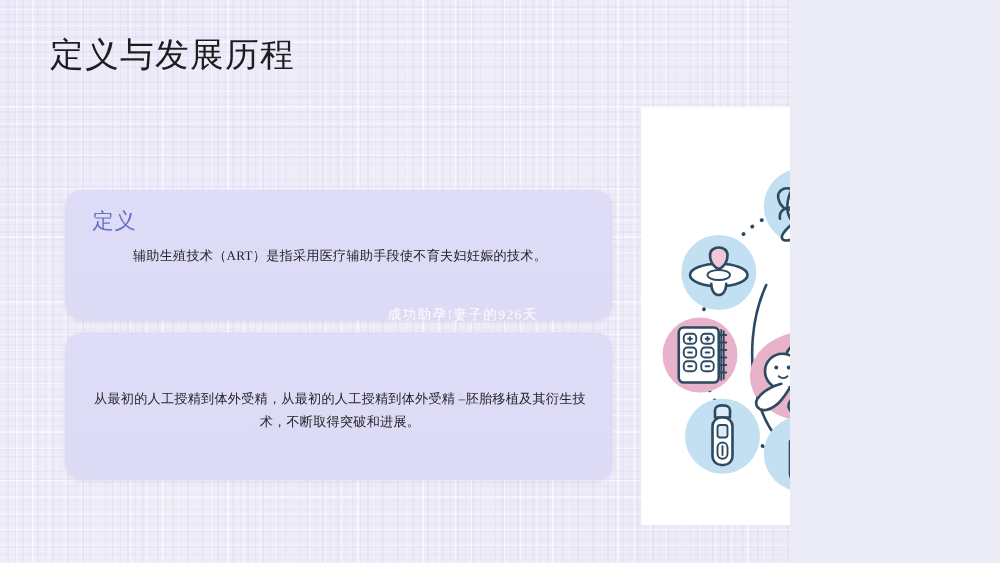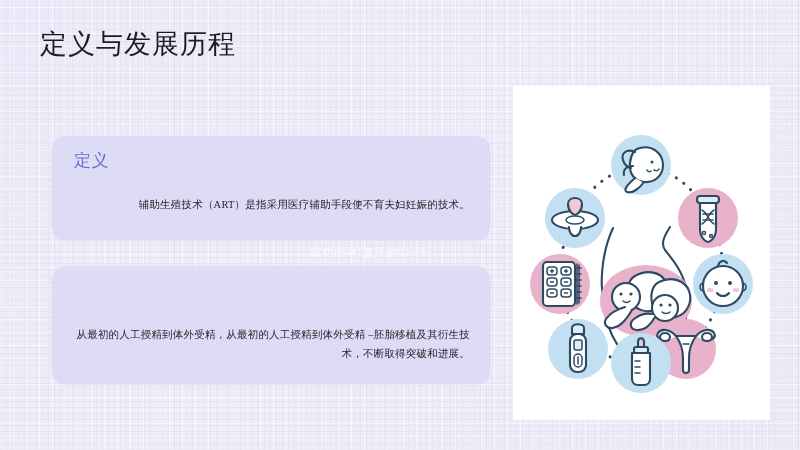--- a/index.html
+++ b/index.html
@@ -2,21 +2,21 @@
 <html><head>
 <meta charset="utf-8">
 <style>
   html,body{margin:0;padding:0;}
   body{
     width:800px;height:450px;overflow:hidden;
     font-family:"Liberation Serif","DejaVu Serif",serif;
     background:#ececf7;
   }
   .slide{
-    position:relative;width:800px;height:450px;
+    position:relative;width:632px;height:450px;
     background:
       repeating-linear-gradient(0deg, rgba(255,255,255,.55) 0 1px, rgba(0,0,0,0) 1px 13px),
       repeating-linear-gradient(90deg, rgba(255,255,255,.55) 0 1px, rgba(0,0,0,0) 1px 13px),
       linear-gradient(135deg,#eceaf8 0%,#eeedf8 45%,#eceaf7 100%);
     overflow:hidden;
   }
   .slide:before{
     content:"";position:absolute;inset:0;
     background:
       repeating-linear-gradient(0deg, rgba(215,214,238,.30) 0 1px, rgba(0,0,0,0) 1px 6px),
@@ -30,31 +30,31 @@
     letter-spacing:1px;font-weight:400;
     font-family:"Liberation Serif","DejaVu Serif",serif;
   }
 
   .card{
     position:absolute;left:52px;width:438px;
     background:linear-gradient(180deg,#dedcf6 0%,#dcdaf4 100%);
     border-radius:14px;
     box-shadow:0 1px 3px rgba(120,115,180,.13);
   }
-  .card-1{top:136px;height:104px;}
+  .card-1{top:152px;height:104px;}
   .card-2{top:266px;height:118px;}
 
   .card-head{
     position:absolute;left:22px;top:14px;
     font-size:17px;line-height:22px;color:#676fc6;letter-spacing:.5px;
   }
   .card-body{
     position:absolute;left:22px;right:20px;top:44px;
     font-size:10.5px;line-height:19px;color:#24242c;
-    letter-spacing:.2px;text-align:right;margin-top:15px;
+    letter-spacing:.2px;text-align:center;
   }
 
   .watermark{
     position:absolute;left:310px;top:242px;
     font-size:11px;line-height:20px;letter-spacing:1px;
     color:rgba(255,255,255,.82);
     text-shadow:0 0 2px rgba(235,234,250,.8);
     white-space:nowrap;pointer-events:none;
   }
 

